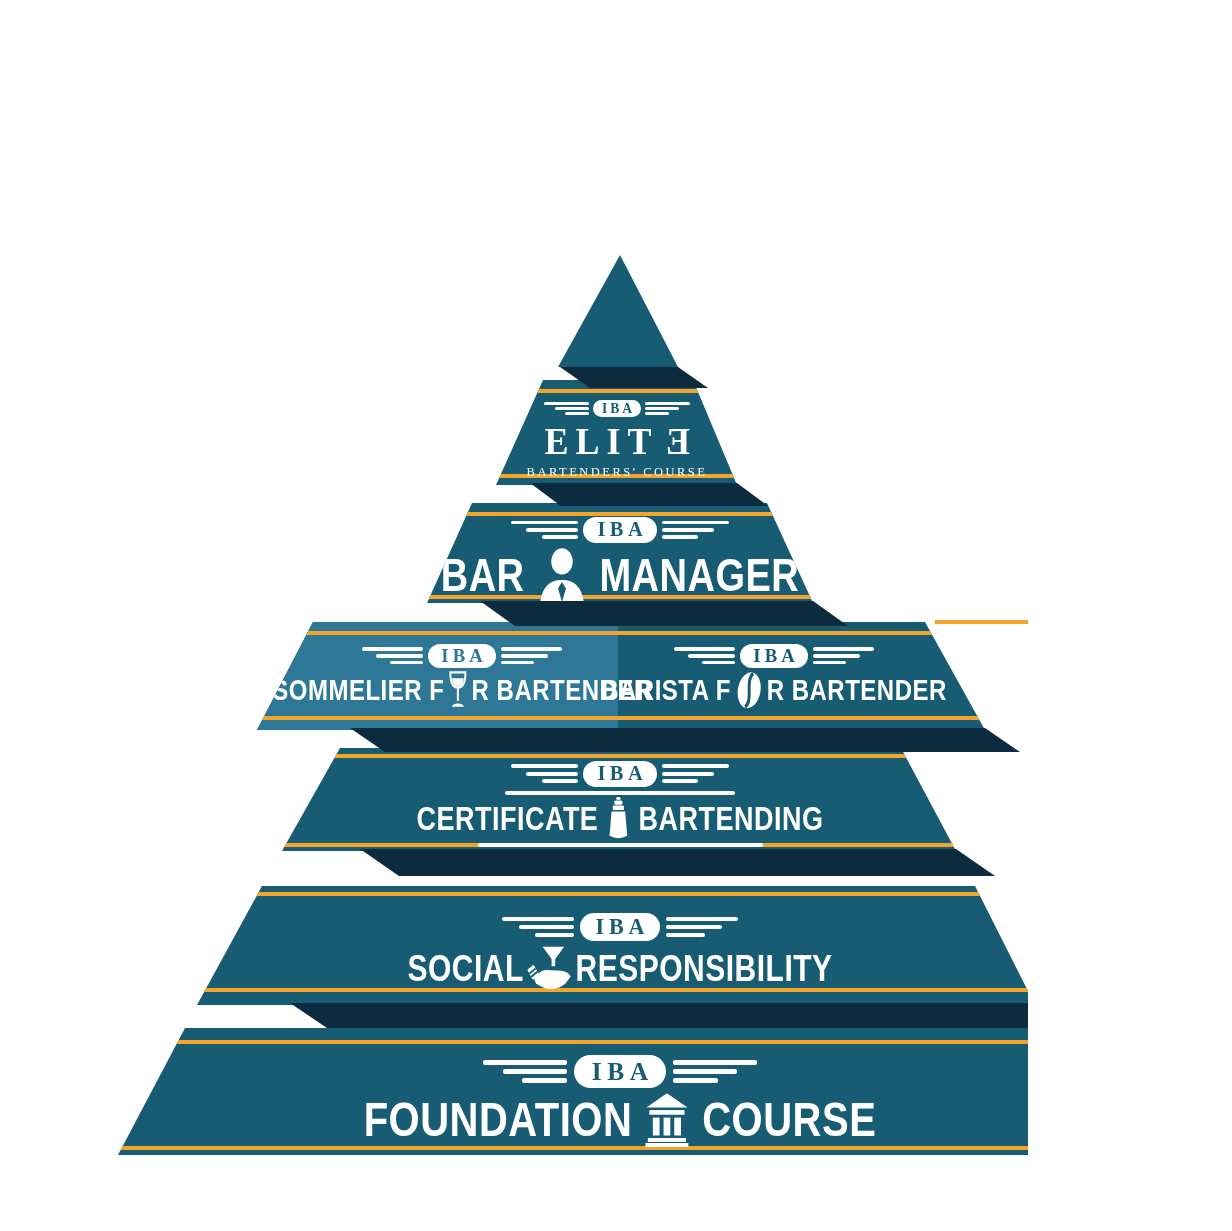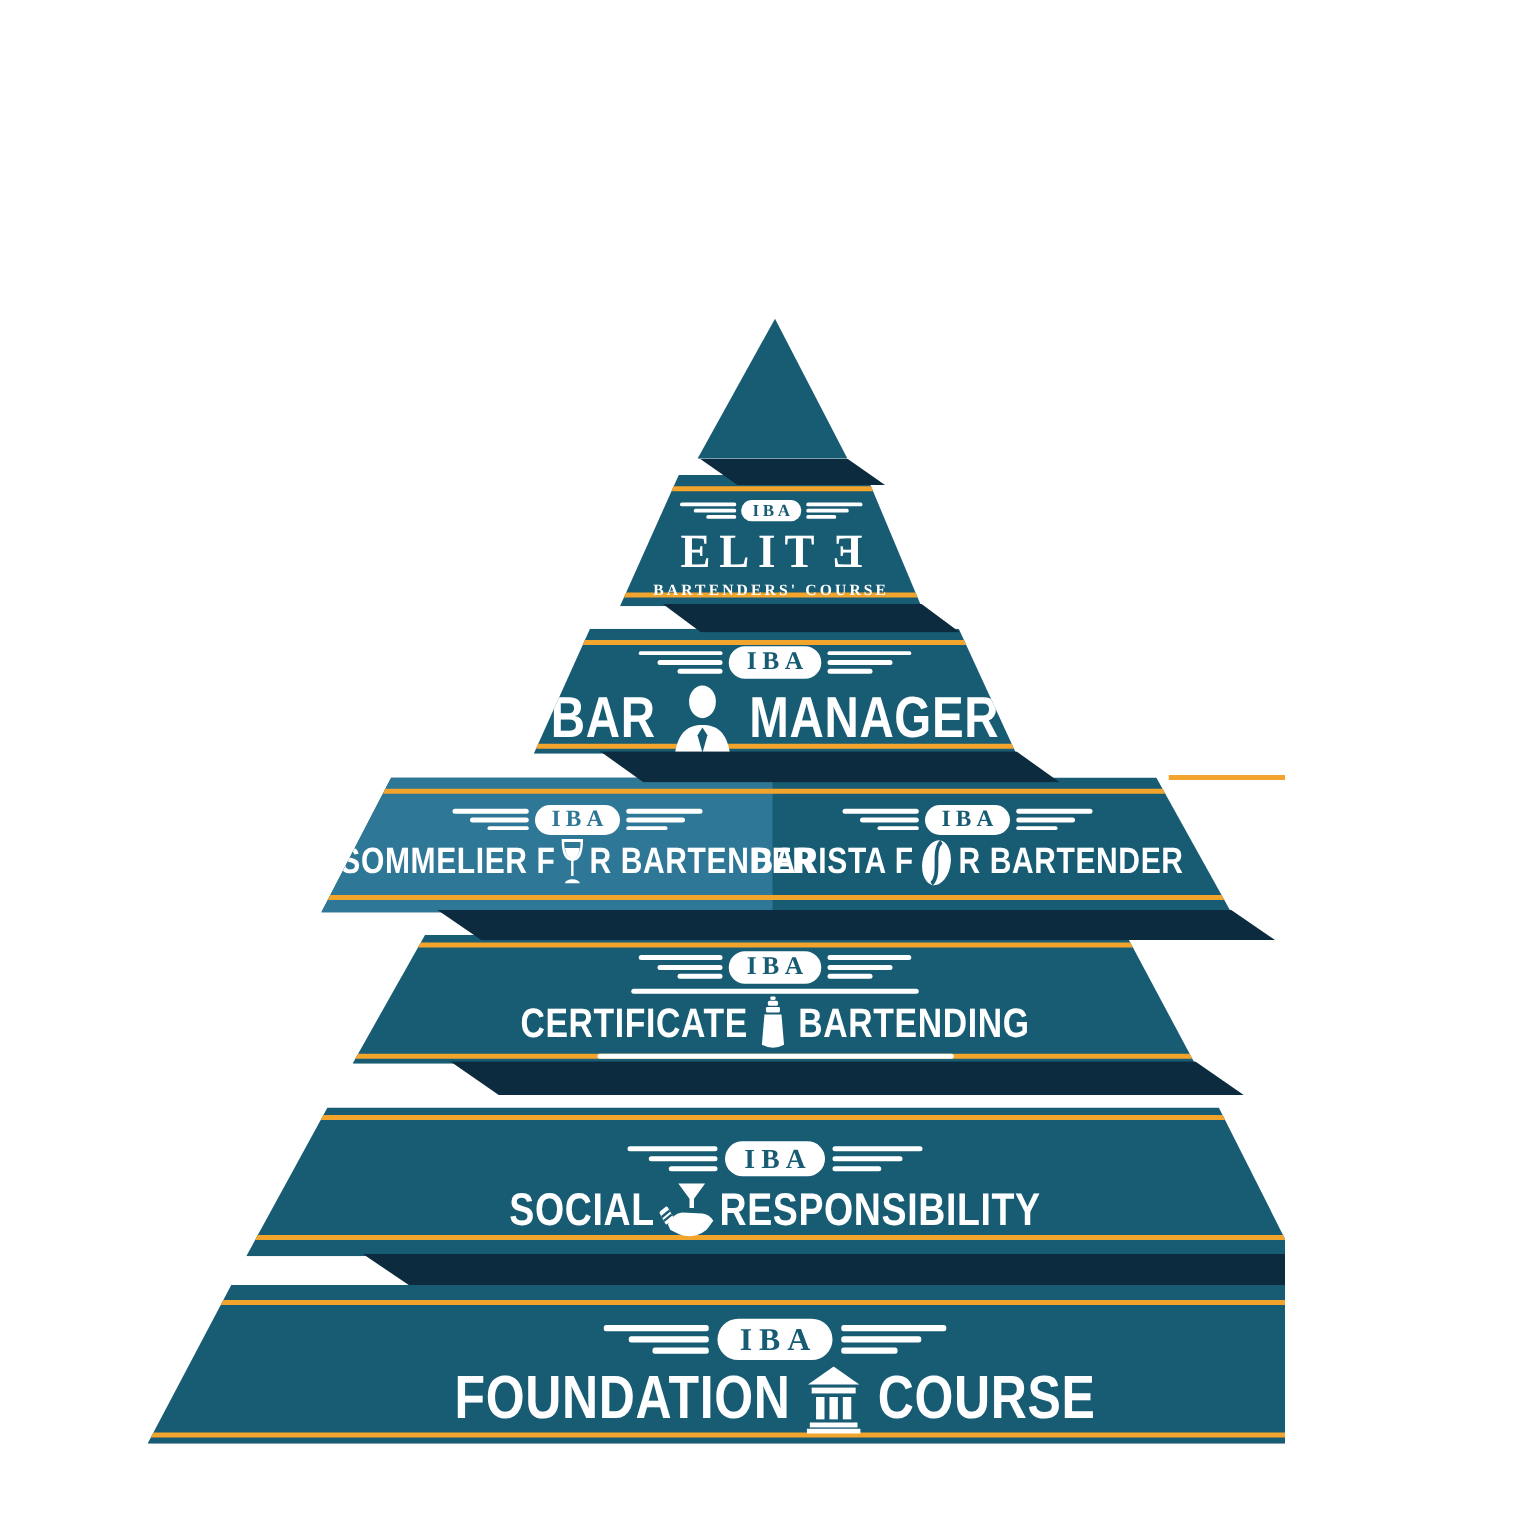--- a/index.html
+++ b/index.html
@@ -48,21 +48,21 @@
           letter-spacing:0.22em;padding-left:0.22em;color:var(--tier);}
   
   .title{display:flex;align-items:center;gap:0.25em;font-weight:700;letter-spacing:0.5px;
          transform:scaleY(1.22);white-space:pre;}
   .title.tight{gap:0.07em;}
   .title svg{height:1.1em;width:auto;display:block;color:#fff;}
   .title svg.big{height:1.35em;}
   .elite-word{display:flex;align-items:center;font-family:"Liberation Serif",serif;font-weight:700;
               font-size:36px;letter-spacing:7px;transform:scaleY(1.06);}
   .flip{display:inline-block;transform:scaleX(-1);}
-  .subtitle{font-family:"Liberation Serif",serif;font-weight:700;font-size:12.5px;letter-spacing:2.5px;}
+  .subtitle{font-family:"Liberation Serif",serif;font-weight:400;font-size:12.5px;letter-spacing:2.5px;}
   .rule{height:4px;background:#fff;border-radius:2px;}
   .rule.r1{width:230px;margin-bottom:2px;}
   .rule.r2{width:285px;margin-top:2px;}
   
   #t2 .badge{font-size:8px}   #t2 .content{inset:0;padding-top:14px;gap:3px}
   #t3 .badge{font-size:12px}  #t3 .content{inset:0;padding-top:12px;gap:7px}  #t3 .title{font-size:38px}
   #t4 .badge{font-size:11px}  #t4 .title{font-size:24px}
   #t4 .content{top:8px;bottom:8px;gap:6px}
   #t4 .content.cl{left:56px;width:312px;}  #t4 .content.cr{left:368px;width:312px;}
   #t5 .badge{font-size:12px}  #t5 .content{inset:0;padding-top:8px;gap:4px}   #t5 .title{font-size:27px}

